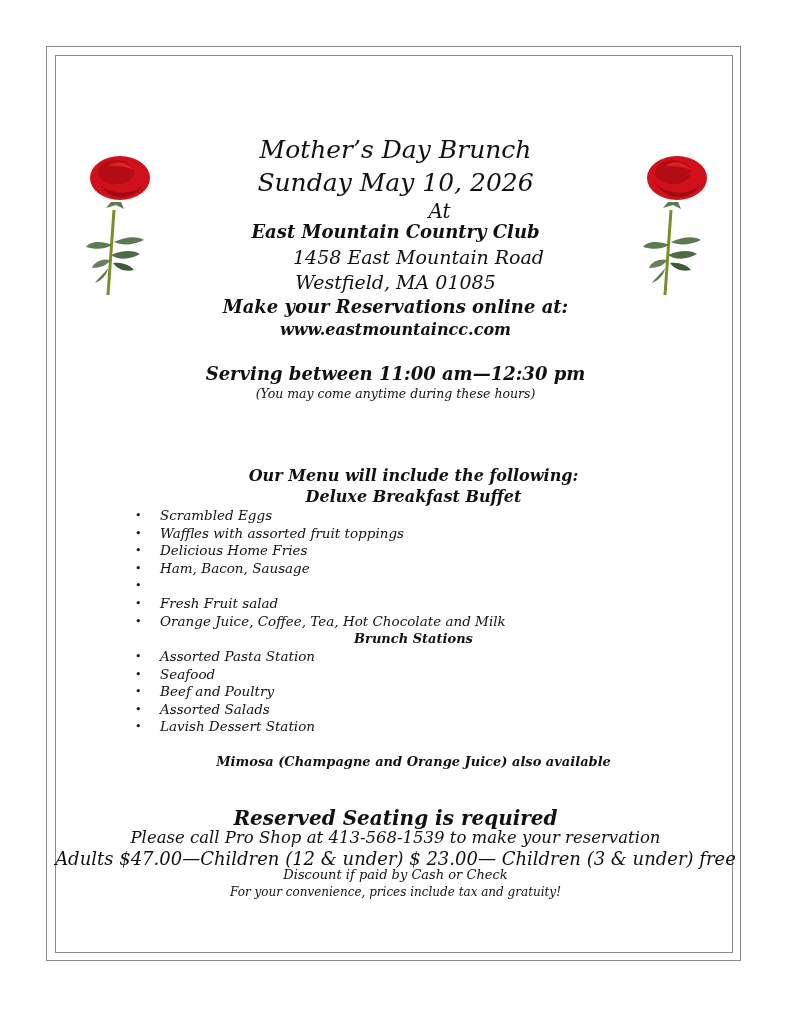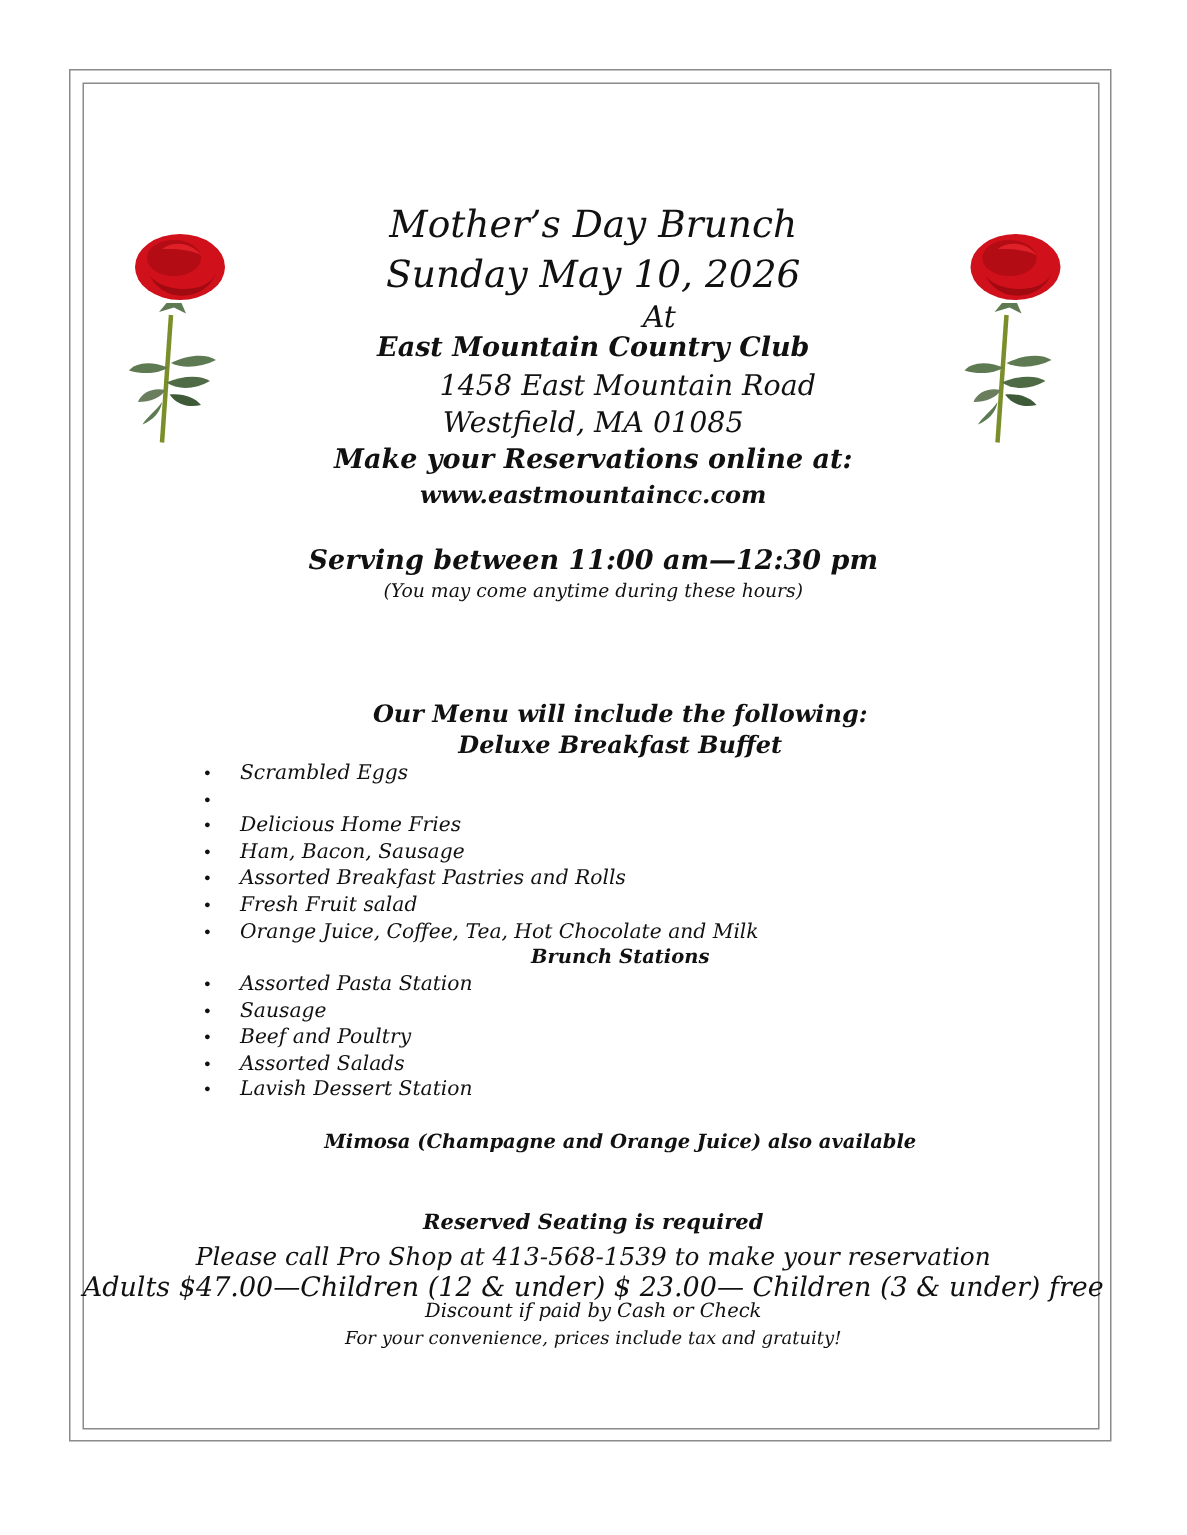--- a/index.html
+++ b/index.html
@@ -64,37 +64,37 @@
 <div class="line b" style="top:322px; font-size:16px;">www.eastmountaincc.com</div>
 
 <div class="line b" style="top:365px; font-size:18px;">Serving between 11:00 am—12:30 pm</div>
 <div class="line" style="top:388px; font-size:12.5px;">(You may come anytime during these hours)</div>
 
 <div class="line b" style="top:468px; left:18px; font-size:16px;">Our Menu will include the following:</div>
 <div class="line b" style="top:489px; left:18px; font-size:16px;">Deluxe Breakfast Buffet</div>
 
 <ul class="menu" style="top:507px;">
   <li><span class="bullet">•</span><span>Scrambled Eggs</span></li>
-  <li><span class="bullet">•</span></li>
+  <li><span class="bullet">•</span><span>Waffles with assorted fruit toppings</span></li>
   <li><span class="bullet">•</span><span>Delicious Home Fries</span></li>
   <li><span class="bullet">•</span><span>Ham, Bacon, Sausage</span></li>
-  <li><span class="bullet">•</span><span>Assorted Breakfast Pastries and Rolls</span></li>
+  <li><span class="bullet">•</span></li>
   <li><span class="bullet">•</span><span>Fresh Fruit salad</span></li>
   <li><span class="bullet">•</span><span>Orange Juice, Coffee, Tea, Hot Chocolate and Milk</span></li>
 </ul>
 
 <div class="line b" style="top:632px; left:18px; font-size:13px;">Brunch Stations</div>
 
 <ul class="menu" style="top:648px;">
   <li><span class="bullet">•</span><span>Assorted Pasta Station</span></li>
-  <li><span class="bullet">•</span><span>Sausage</span></li>
+  <li><span class="bullet">•</span><span>Seafood</span></li>
   <li><span class="bullet">•</span><span>Beef and Poultry</span></li>
   <li><span class="bullet">•</span><span>Assorted Salads</span></li>
   <li><span class="bullet">•</span><span>Lavish Dessert Station</span></li>
 </ul>
 
 <div class="line b" style="top:755px; left:18px; font-size:13px;">Mimosa (Champagne and Orange Juice) also available</div>
 
-<div class="line b" style="top:808px; font-size:14px;">Reserved Seating is required</div>
+<div class="line b" style="top:808px; font-size:20px;">Reserved Seating is required</div>
 <div class="line" style="top:830px; font-size:16.5px;">Please call Pro Shop at 413-568-1539  to make your reservation</div>
 <div class="line" style="top:850px; font-size:18px;">Adults $47.00—Children (12 &amp; under) $ 23.00— Children (3 &amp; under) free</div>
 <div class="line" style="top:868px; font-size:13px;">Discount if paid by Cash or Check</div>
 <div class="line" style="top:886px; font-size:12px;">For your convenience, prices include tax and gratuity!</div>
 
 </body></html>

